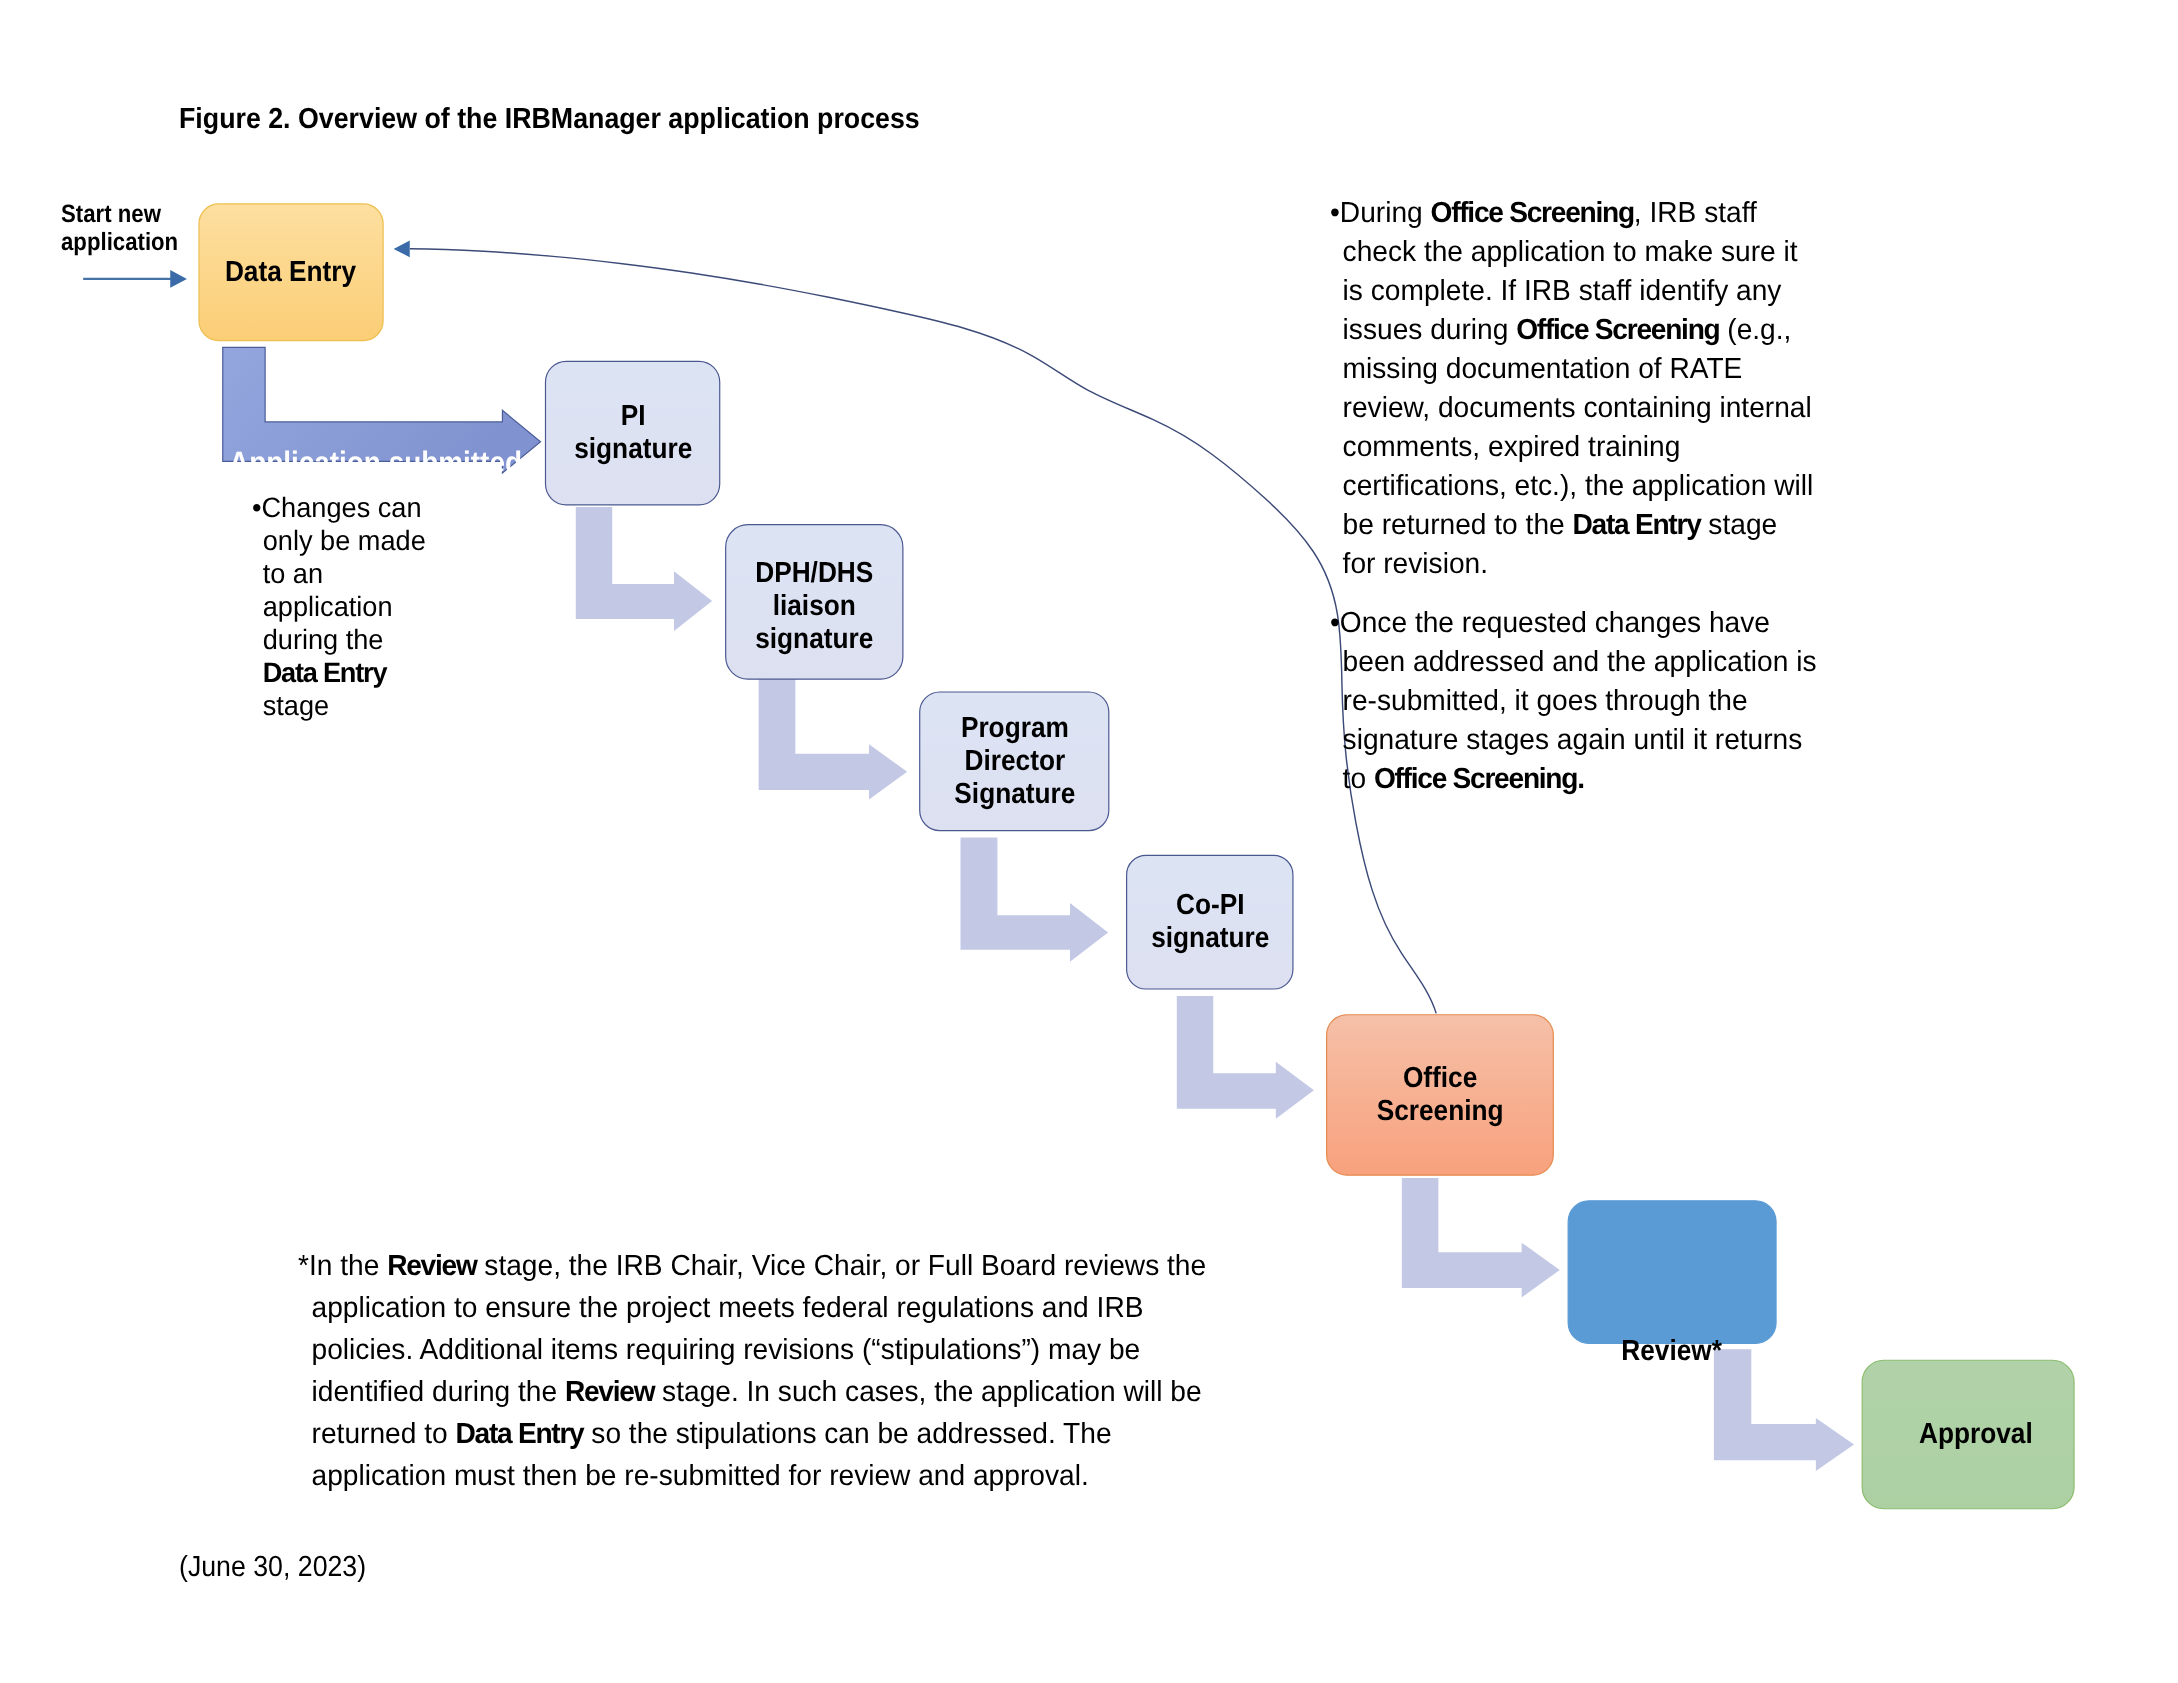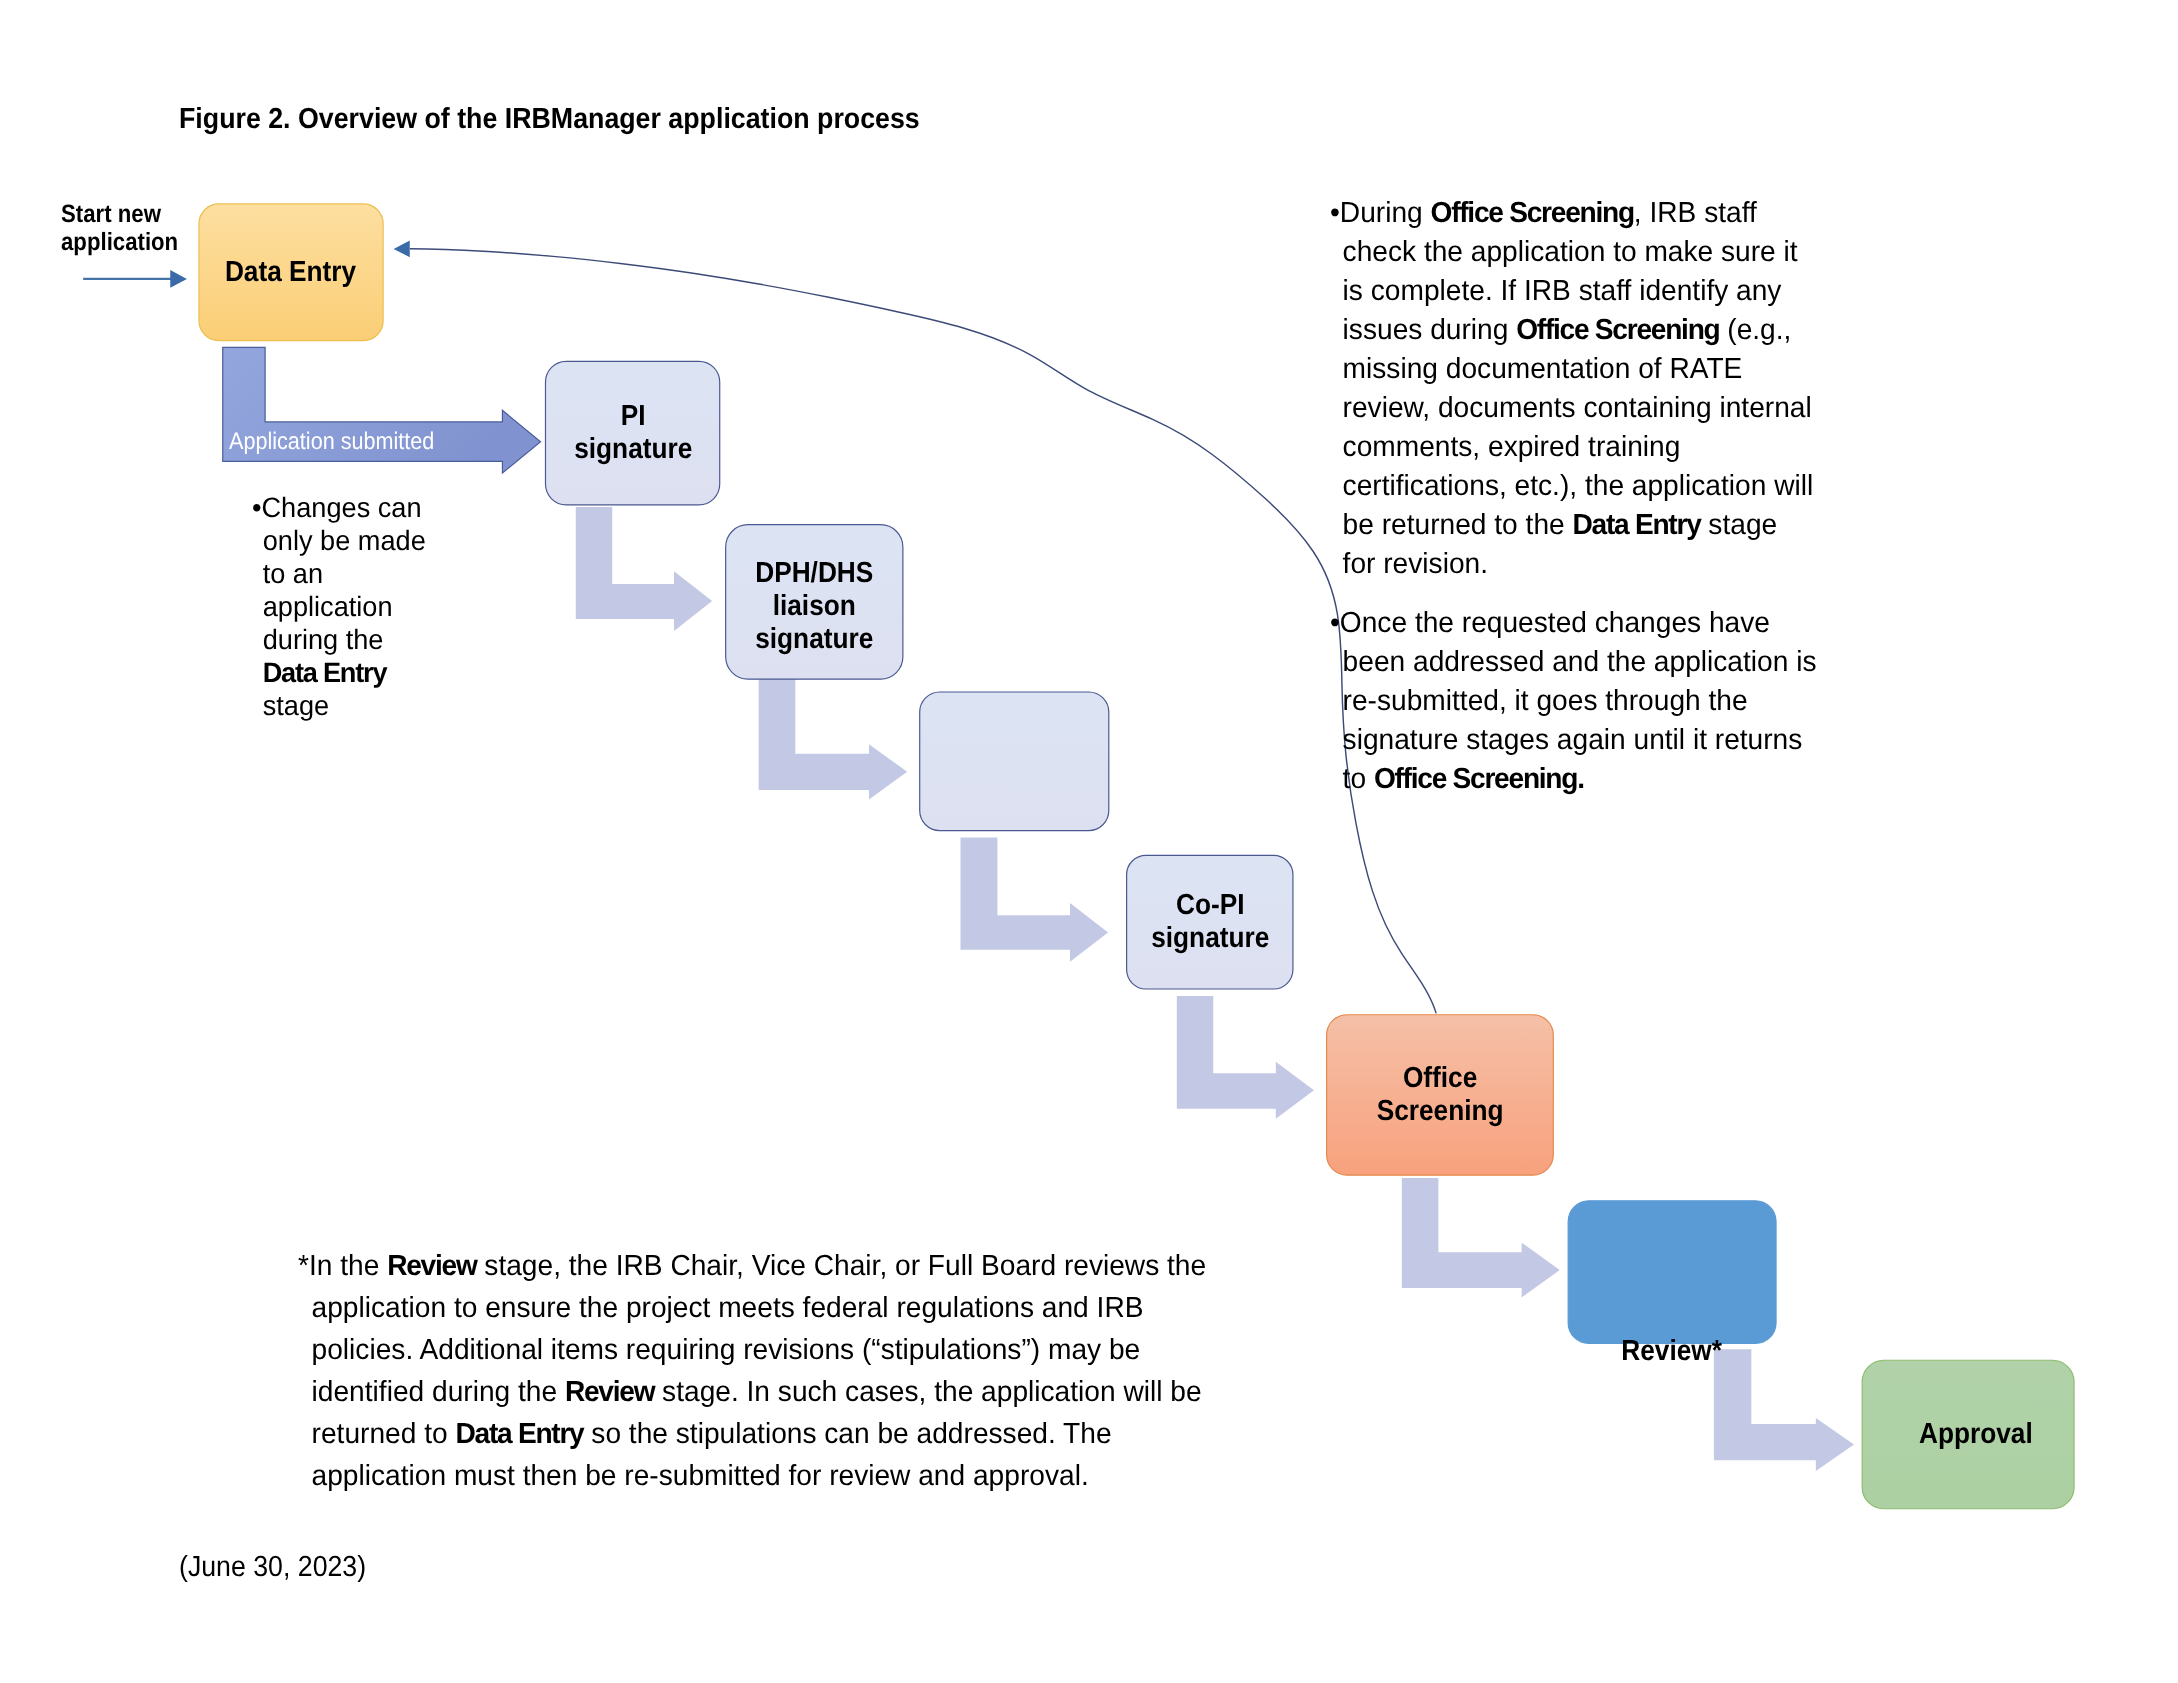--- a/index.html
+++ b/index.html
@@ -34,21 +34,21 @@
   .footnote{left:298px;top:1245px;font-size:29px;line-height:42px;}
   .footnote .sq{width:936px;text-indent:-14px;padding-left:14px;}
 
   .datenote{left:179px;top:1550px;font-size:29px;line-height:34px;}
   .datenote .sq{transform:scaleX(.921);}
 
   .nodelabel{position:absolute;display:flex;align-items:center;justify-content:center;
              text-align:center;font-weight:bold;font-size:29px;line-height:33px;color:#000;}
   .nodelabel span{display:inline-block;transform:scaleX(.905);}
 
-  .arrowlabel{position:absolute;font-weight:normal;font-size:24px;color:#ffffff;line-height:34px;}
+  .arrowlabel{position:absolute;font-weight:bold;font-size:31px;color:#ffffff;line-height:34px;margin-top:21px;}
   .arrowlabel span{display:inline-block;transform:scaleX(.9);transform-origin:0 0;}
 
   
   .elbow{fill:#c3c9e5;stroke:none;}
   .elbow-dark{fill:url(#gArrowBlue);stroke:#4a5c99;stroke-width:1.2;}
   .node{stroke-width:1.2;}
   .node-orange{fill:url(#gOrange);stroke:#ecbf4f;}
   .node-blue  {fill:url(#gBlue);  stroke:#4a5890;}
   .node-peach {fill:url(#gPeach); stroke:#e58a4f;}
   .node-steel {fill:url(#gSteel); stroke:#5a9bd5;}
@@ -150,20 +150,23 @@
 
   <div class="nodelabel" style="left:199px;top:204px;width:184px;height:137px">
       <span>Data Entry</span>
     </div>
   <div class="nodelabel" style="left:546px;top:361px;width:174px;height:144px">
       <span>PI<br>signature</span>
     </div>
   <div class="nodelabel" style="left:726px;top:525px;width:177px;height:162px">
       <span>DPH/DHS<br>liaison<br>signature</span>
     </div>
+  <div class="nodelabel" style="left:920px;top:692px;width:189px;height:139px">
+      <span>Program<br>Director<br>Signature</span>
+    </div>
   <div class="nodelabel" style="left:1127px;top:855px;width:166px;height:134px">
       <span>Co-PI<br>signature</span>
     </div>
   <div class="nodelabel" style="left:1327px;top:1015px;width:227px;height:160px">
       <span>Office<br>Screening</span>
     </div>
   <div class="nodelabel" style="left:1568px;top:1266px;width:208px;height:171px">
       <span>Review*</span>
     </div>
   <div class="nodelabel" style="left:1862px;top:1360px;width:228px;height:149px">

